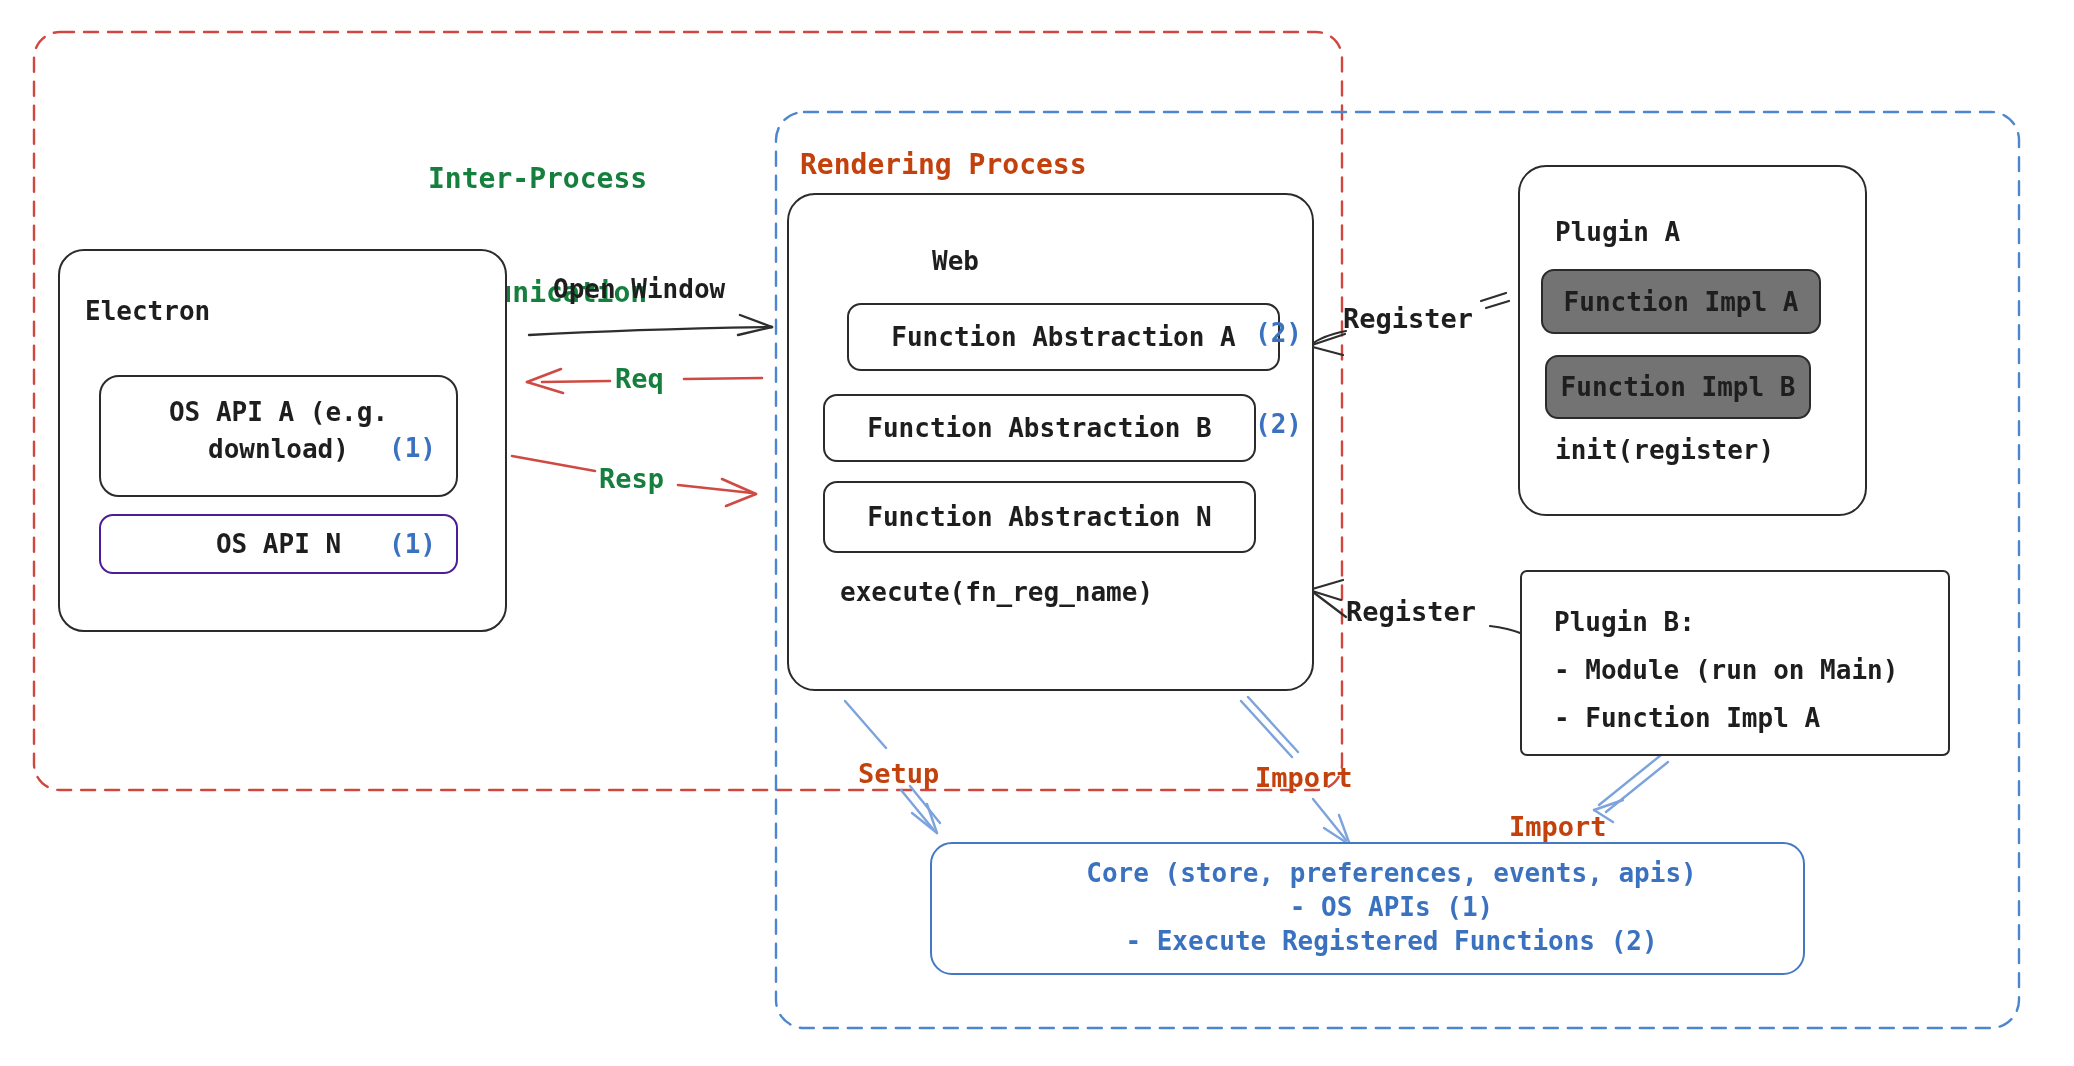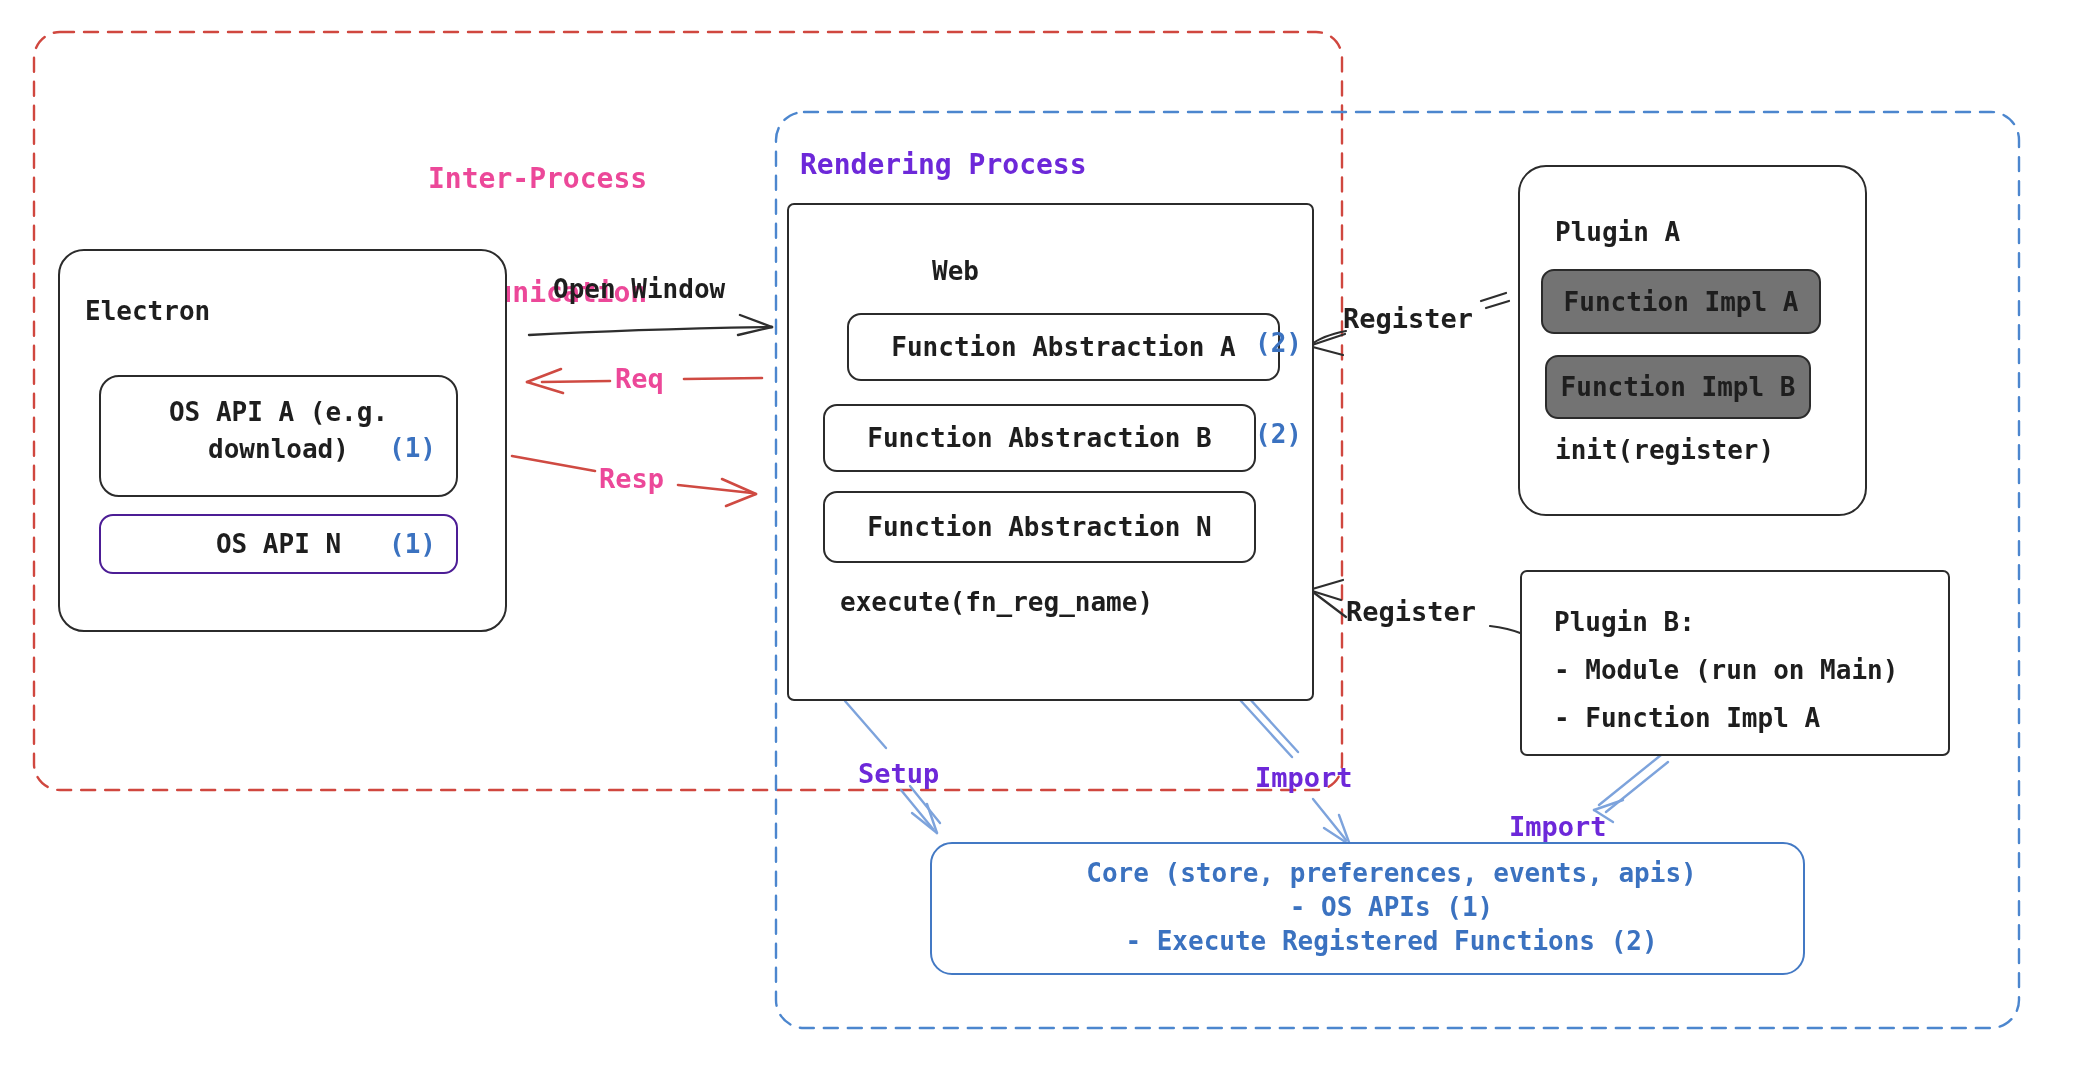--- a/index.html
+++ b/index.html
@@ -11,36 +11,36 @@
   svg.overlay { position:absolute; left:0; top:0; width:2074px; height:1066px; pointer-events:none; }
   svg.overlay path, svg.overlay rect { fill:none; stroke-linecap:round; stroke-linejoin:round; }
 
   .box {
     position:absolute; background:#ffffff; border:2.2px solid #2b2b2b;
   }
   .label { position:absolute; white-space:pre; }
   .fs26 { font-size:26px; line-height:34px; }
   .fs27 { font-size:27px; line-height:34px; }
   .fs28 { font-size:28px; line-height:38px; }
-  .red  { color:#ec4899; }
-  .blue { color:#6d28d9; }
+  .red  { color:#15803d; }
+  .blue { color:#c2410c; }
 
   
   .electron { left:58px; top:249px; width:445px; height:379px; border-radius:26px; }
   .electron .title { left:25px; top:43px; }
   .os-api-a { position:absolute; left:39px; top:124px; width:359px; height:122px;
               border:2px solid #2b2b2b; border-radius:20px; padding-top:17px; box-sizing:border-box; }
   .os-api-a .ln { text-align:center; font-size:26px; line-height:37px; }
   .os-api-n { position:absolute; left:39px; top:263px; width:359px; height:60px;
               border:2px solid #4c1d95; border-radius:14px; box-sizing:border-box; }
   .os-api-n .ln { text-align:center; font-size:26px; line-height:56px; }
   .corner-badge { position:absolute; font-size:26px; color:#3b72c0; }
 
   
-  .web { left:787px; top:203px; width:523px; height:494px; border-radius:7px; }
+  .web { left:787px; top:193px; width:523px; height:494px; border-radius:28px; }
   .web .title { left:143px; top:49px; }
   .fn-box { position:absolute; left:34px; width:429px; border:2px solid #2b2b2b; border-radius:14px;
             display:flex; align-items:center; justify-content:center; font-size:26px; background:#fff; }
   .fa-a { top:108px; height:64px;margin-left:24px; }
   .fa-b { top:199px; height:64px; }
   .fa-n { top:286px; height:68px; }
   .badge2a { left:466px; top:123px; }
   .badge2b { left:466px; top:214px; }
   .web .execute { left:51px; top:380px; }
 

